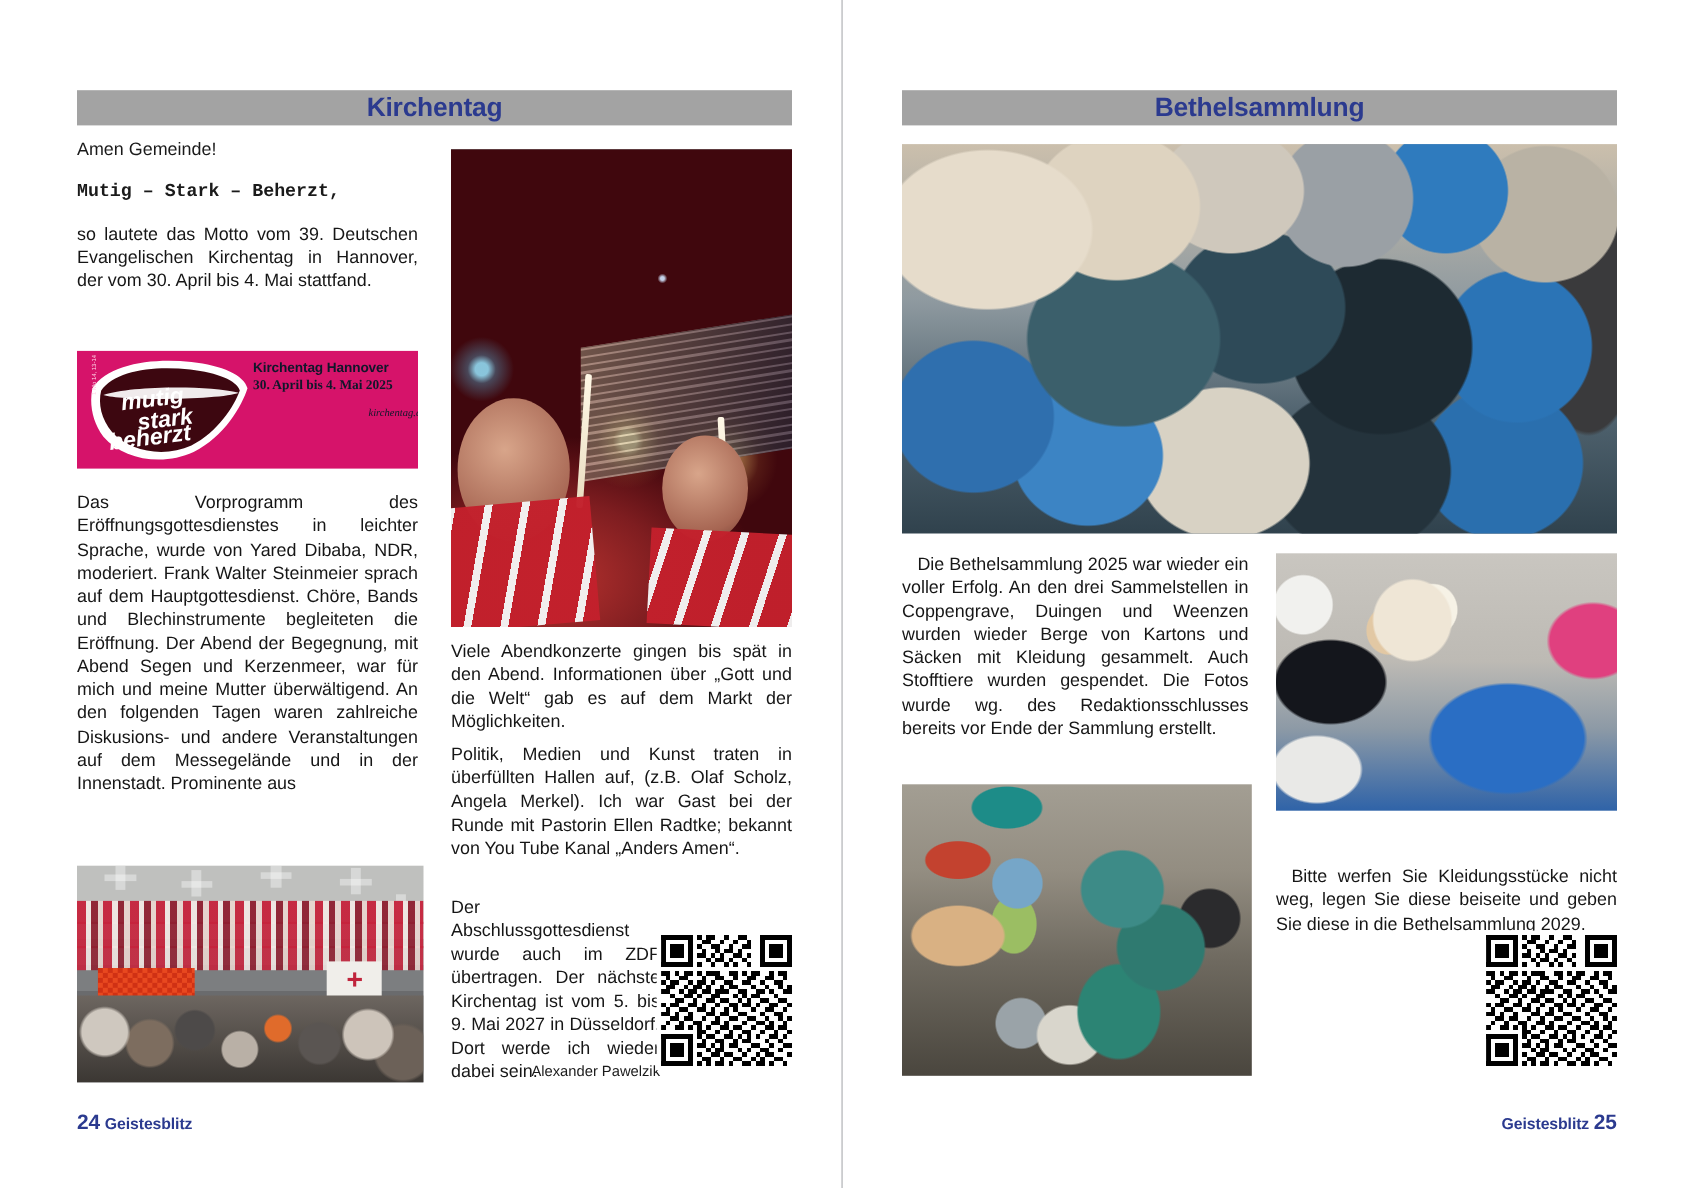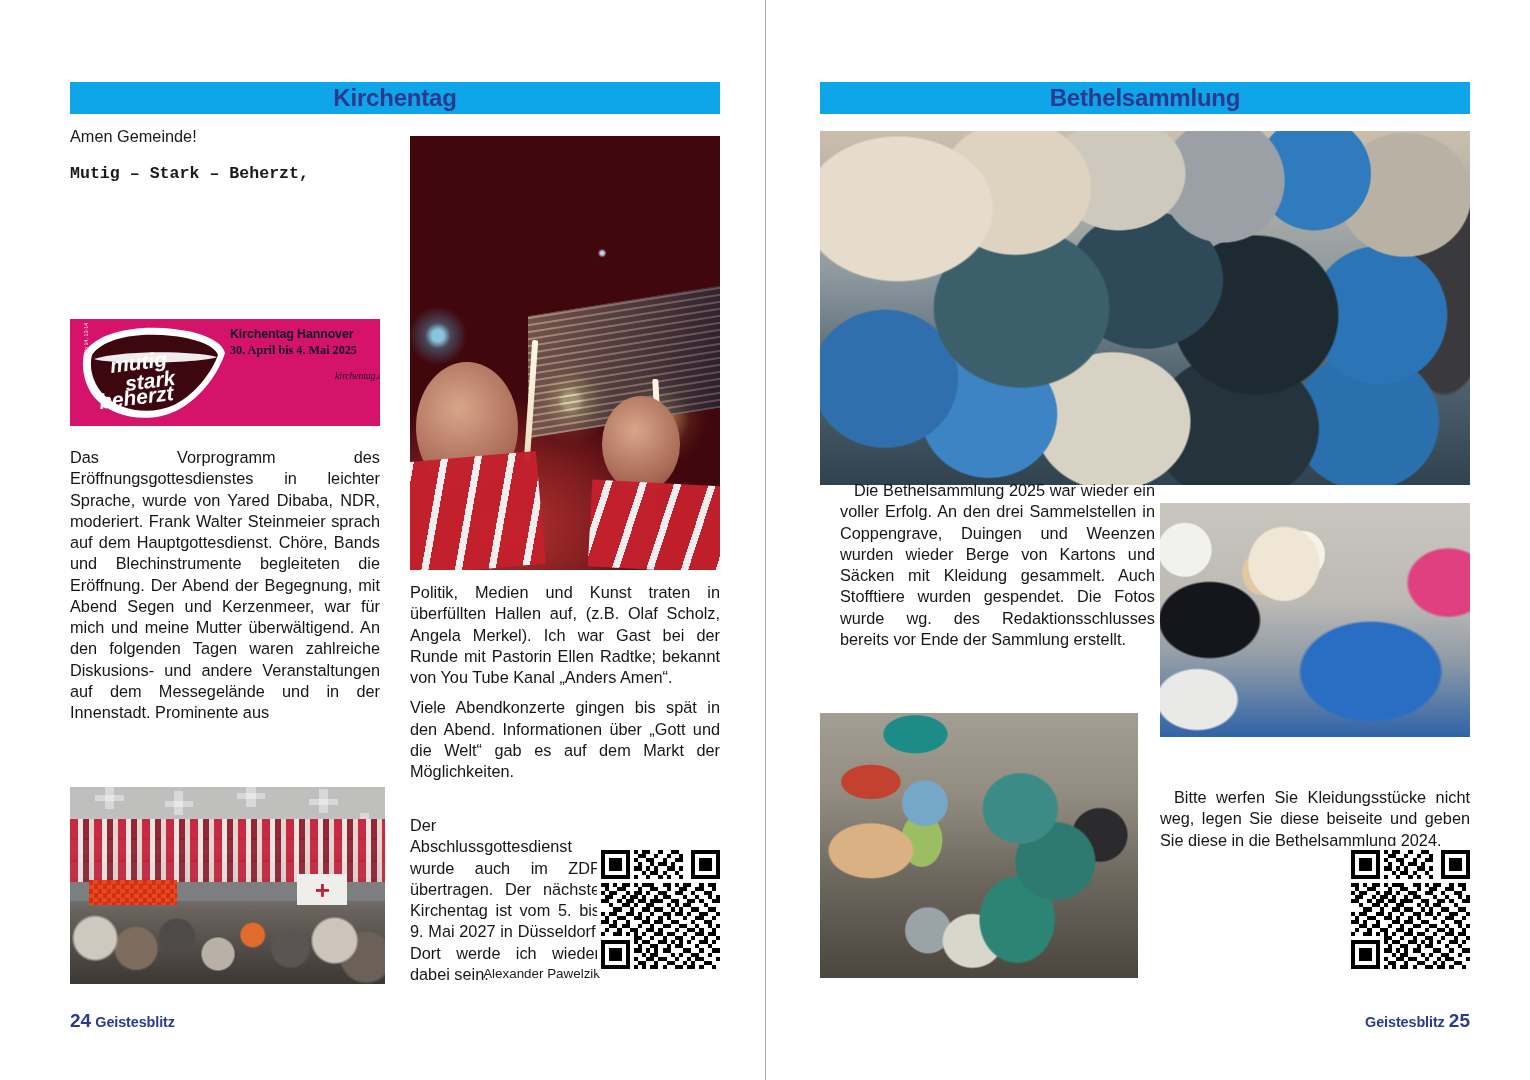--- a/index.html
+++ b/index.html
@@ -51,21 +51,21 @@
     left: 55px;
   }
 
   
   .section-header {
     position: absolute;
     top: 82px;
     left: 0;
     width: 650px;
     height: 32px;
-    background: #0ea5e9;
+    background: #a3a3a3;
     display: flex;
     align-items: center;
     justify-content: center;
   }
   .section-header .title {
     font-size: 24px;
     font-weight: bold;
     color: #2b3a8f;
     letter-spacing: -0.2px;
     line-height: 1;
@@ -327,20 +327,21 @@
   <div class="page left">
     <div class="page-inner">
 
       <div class="section-header">
         <span class="title">Kirchentag</span>
       </div>
 
       <div class="col col-left" style="top:126px;">
         <p class="lead">Amen Gemeinde!</p>
         <p class="motto">Mutig – Stark – Beherzt,</p>
+        <p class="body">so lautete das Motto vom 39. Deutschen Evangelischen Kirchentag in Hannover, der vom 30. April bis 4. Mai stattfand.</p>
       </div>
 
       <div class="figure logo-banner" style="left:0; top:319px; width:310px; height:107px;">
         <svg class="logo-mouth" viewBox="0 0 150 98">
           <path d="M6 30 C20 8, 60 2, 96 6 C124 9, 144 18, 147 30 C142 46, 126 74, 98 88
                    C70 101, 34 95, 16 74 C6 61, 3 44, 6 30 Z" fill="#ffffff"></path>
           <path d="M14 32 C26 14, 62 9, 95 13 C120 16, 137 23, 140 32 C135 46, 120 70, 96 82
                    C72 93, 40 88, 24 70 C14 58, 11 44, 14 32 Z" fill="#3d0710"></path>
           <path d="M16 36 C40 28, 110 27, 139 34 C126 40, 36 42, 16 36 Z" fill="#ffffff" opacity="0.92"></path>
           <g fill="#ffffff" font-family="Liberation Sans, sans-serif" font-weight="bold" font-style="italic">
@@ -374,22 +375,22 @@
         <div class="tent-cross" style="left:92%; top:13%; width:3%; height:12%;"></div>
         <div class="choir-row" style="top:16%; height:11%; opacity:.95;"></div>
         <div class="choir-row" style="top:26%; height:12%; opacity:.92;"></div>
         <div class="choir-row" style="top:37%; height:11%; opacity:.88;"></div>
         <div class="altar" style="left:6%;  top:47%; width:28%; height:14%;"></div>
         <div class="pulpit" style="left:72%; top:44%; width:16%; height:19%;"></div>
         <div class="crowd" style="height:40%;"></div>
       </div>
 
       <div class="col col-right" style="top:582px;">
+        <p class="body">Viele Abendkonzerte gingen bis spät in den Abend. Informationen über „Gott und die Welt“ gab es auf dem Markt der Möglichkeiten.</p>
         <p class="body">Politik, Medien und Kunst traten in überfüllten Hallen auf, (z.B. Olaf Scholz, Angela Merkel). Ich war Gast bei der Runde mit Pastorin Ellen Radtke; bekannt von You Tube Kanal „Anders Amen“.</p>
-        <p class="body">Viele Abendkonzerte gingen bis spät in den Abend. Informationen über „Gott und die Welt“ gab es auf dem Markt der Möglichkeiten.</p>
       </div>
 
       <div class="col col-right" style="top:815px; width:190px;">
         <p class="body" style="margin-bottom:0;">Der Abschlussgottesdienst wurde auch im ZDF übertragen. Der nächste Kirchentag ist vom 5. bis 9. Mai 2027 in Düsseldorf. Dort werde ich wieder dabei sein.</p>
         <p class="author-line" style="margin-top:-20px; padding-left:62px;">
           <span class="author">Alexander Pawelzik</span>
         </p>
       </div>
 
       <div class="figure qr" style="left:527px; top:846px; width:127px; height:127px;">
@@ -639,31 +640,31 @@
 
   <div class="page right">
     <div class="page-inner">
 
       <div class="section-header">
         <span class="title">Bethelsammlung</span>
       </div>
 
       <div class="figure photo-bags-big" style="left:0; top:131px; width:650px; height:354px;"></div>
 
-      <div class="col col-left" style="top:480px; width:315px;margin-left:20px;">
+      <div class="col col-left" style="top:503px; width:315px;">
         <p class="body indent last">Die Bethelsammlung 2025 war wieder ein voller Erfolg. An den drei Sammelstellen in Coppengrave, Duingen und Weenzen wurden wieder Berge von Kartons und Säcken mit Kleidung gesammelt. Auch Stofftiere wurden gespendet. Die Fotos wurde wg. des Redaktionsschlusses bereits vor Ende der Sammlung erstellt.</p>
       </div>
 
       <div class="figure photo-bags-room" style="left:0; top:713px; width:318px; height:265px;"></div>
 
       <div class="figure photo-bags-toy" style="left:340px; top:503px; width:310px; height:234px;"></div>
 
 
       <div class="col col-right" style="top:787px; width:310px;">
-        <p class="body indent">Bitte werfen Sie Kleidungsstücke nicht weg, legen Sie diese beiseite und geben Sie diese in die Bethelsammlung 2024.</p>
+        <p class="body indent">Bitte werfen Sie Kleidungsstücke nicht weg, legen Sie diese beiseite und geben Sie diese in die Bethelsammlung 2029.</p>
       </div>
 
 
       <div class="figure qr" style="left:527px; top:846px; width:127px; height:127px;">
         <svg viewBox="0 0 29 29" width="119" height="119" shape-rendering="crispEdges" aria-label="QR code">
           <rect width="29" height="29" fill="#fff"></rect>
           <g fill="#000">
             <rect x="0" y="0" width="7" height="1"></rect>
               <rect x="0" y="6" width="7" height="1"></rect>
             <rect x="0" y="0" width="1" height="7"></rect>

